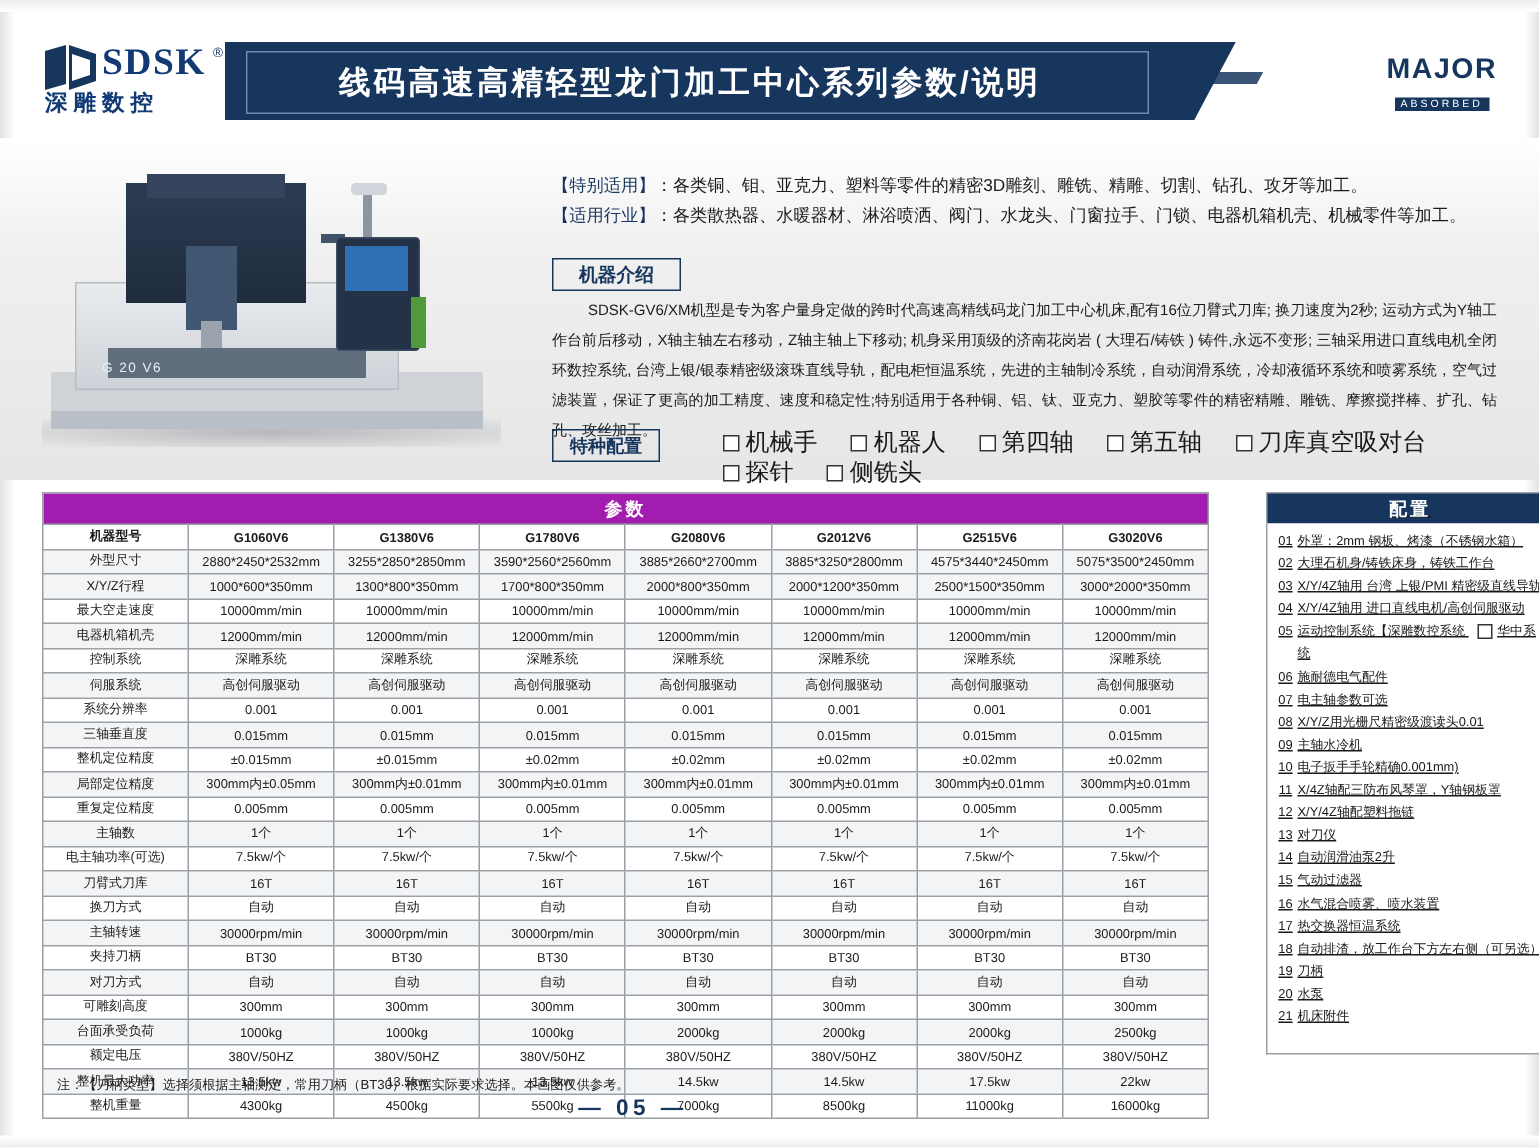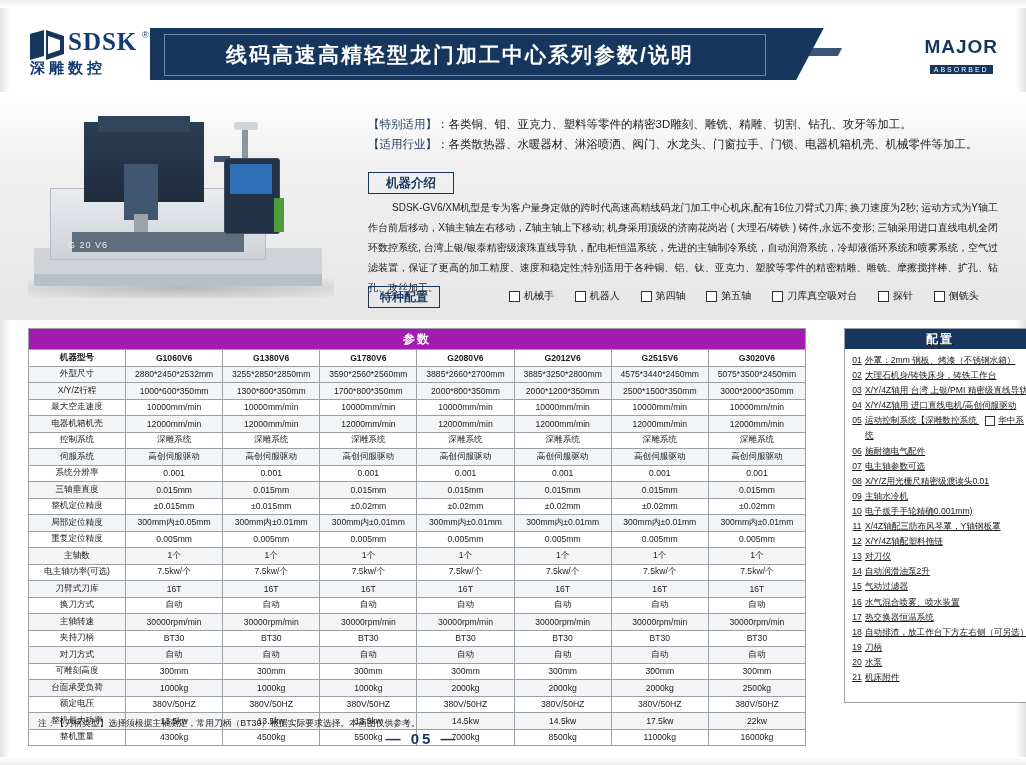--- a/index.html
+++ b/index.html
@@ -56,21 +56,21 @@
   .mp-shadow{position:absolute;left:0px;top:176px;width:306px;height:20px;background:radial-gradient(ellipse at center,rgba(120,125,132,.45),rgba(255,255,255,0));}
 
   .note-block{position:absolute;left:368px;top:22px;width:630px;font-size:11.5px;line-height:20px;color:#1b1b1b;}
   .note-block .lbl{color:#17365d;margin-top:16px;}
 
   .intro-title{position:absolute;left:368px;top:80px;width:84px;height:20px;border:1px solid #17365d;color:#17365d;font-size:12.5px;font-weight:bold;text-align:center;line-height:20px;}
   .intro-body{position:absolute;left:368px;top:106px;width:630px;font-size:10px;line-height:20px;text-align:justify;color:#1b1b1b;text-indent:24px;}
 
   .cfgline{position:absolute;left:368px;top:194px;width:630px;height:22px;}
   .cfgline .tag{position:absolute;left:0;top:0;width:70px;height:20px;border:1px solid #17365d;color:#17365d;font-size:12px;font-weight:bold;text-align:center;line-height:20px;}
-  .cfgline .items{position:absolute;left:93px;top:0;height:20px;line-height:20px;font-size:10px;padding-left:48px;}
+  .cfgline .items{position:absolute;left:66px;top:0;height:20px;line-height:20px;font-size:16px;padding-left:48px;}
   .cfgline .items span.chk{display:inline-block;width:9px;height:9px;border:1px solid #333;margin-right:4px;vertical-align:middle;background:#fff;}
   .cfgline .items em{font-style:normal;margin-right:18px;display:inline-block;}
 
   
   .tablewrap{position:absolute;left:28px;top:328px;width:970px;}
   .params{position:absolute;left:0;top:0;width:778px;border-collapse:collapse;font-size:8.6px;}
   .params th,.params td{border:1px solid #9aa0a6;padding:0;height:15.5px;text-align:center;vertical-align:middle;color:#1a1a1a;white-space:nowrap;}
   .params .hdr{background:#a21caf;color:#fff;font-size:12px;font-weight:bold;height:20px;letter-spacing:2px;}
   .params td.rowlabel{text-align:center;width:96px;}
   .params tr:nth-child(odd) td{background:#ffffff;}

